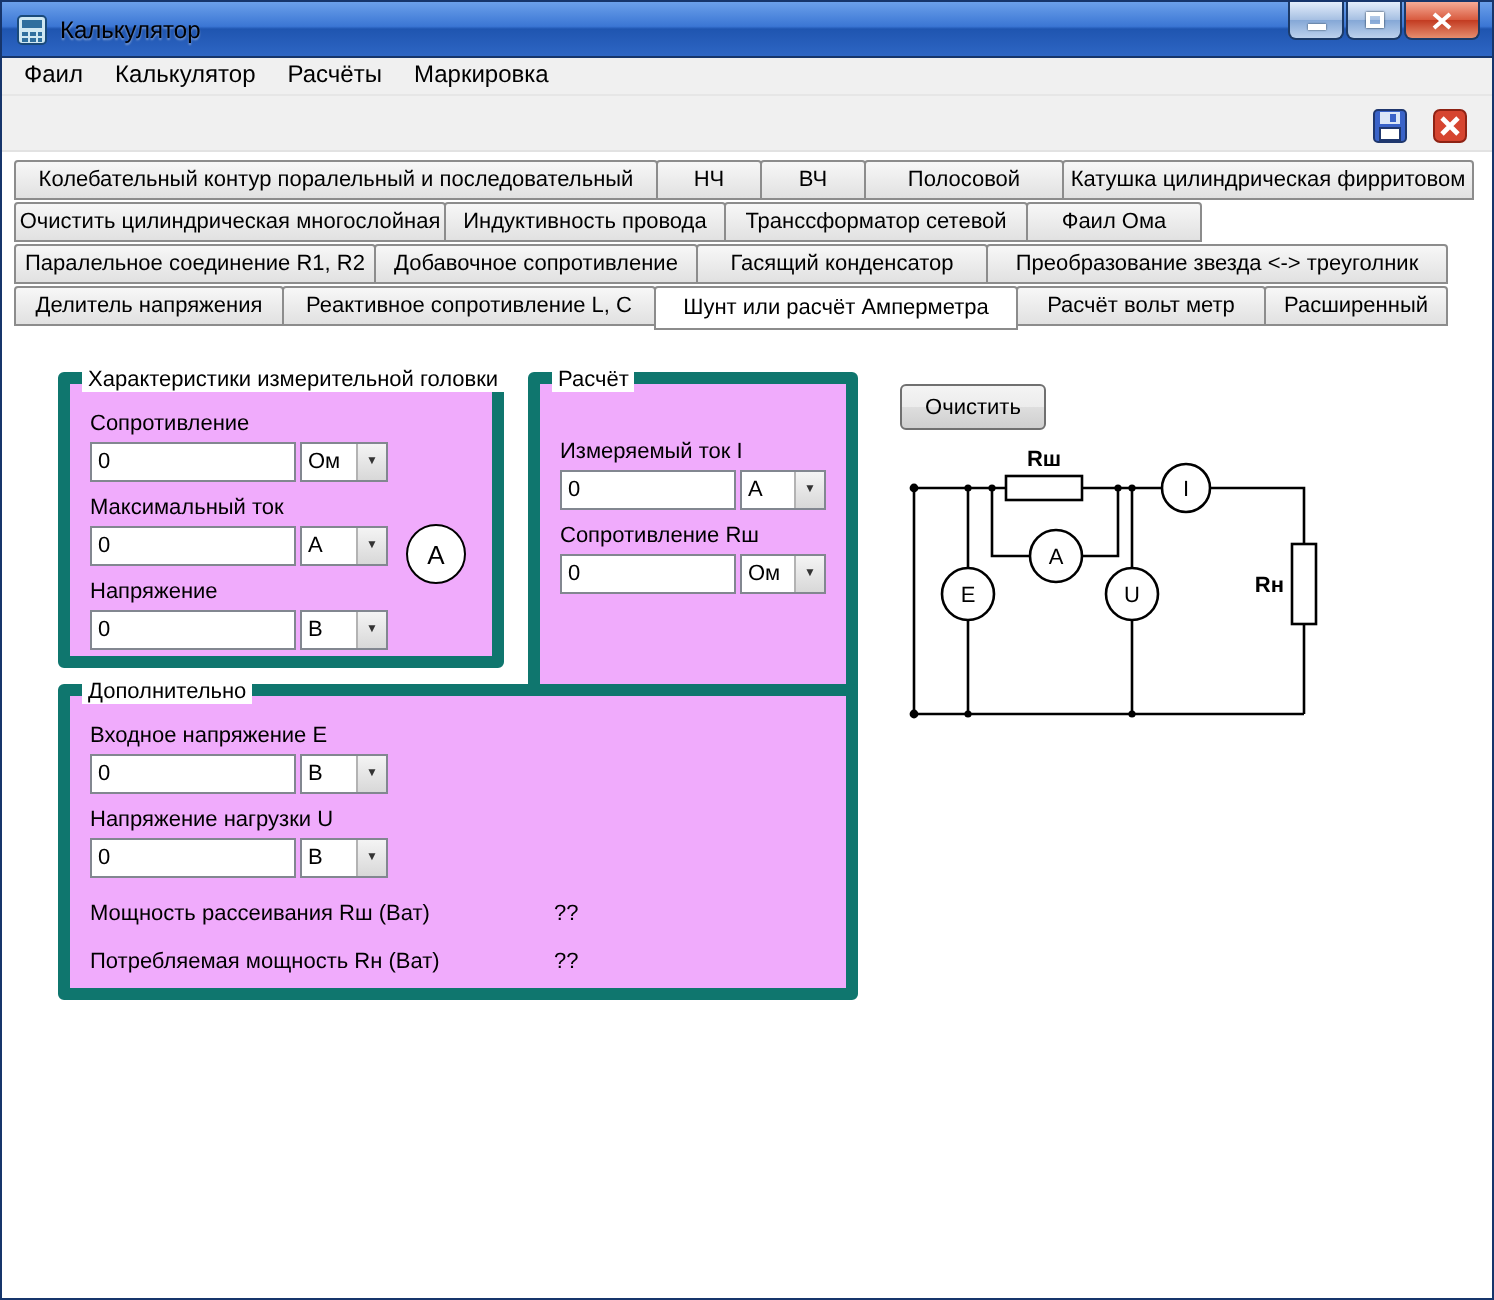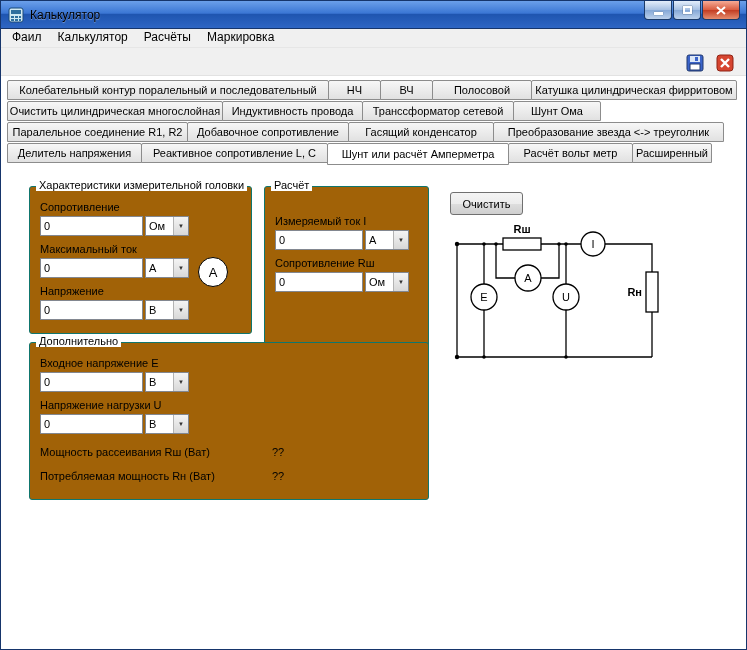--- a/index.html
+++ b/index.html
@@ -30,21 +30,21 @@
 
   
   .tabstrip{padding:4px 0 0 6px;background:#fff}
   .tab-row{display:flex;height:21px}
   .tab{height:20px;margin-right:-1px;border:1px solid #8c8c8c;border-radius:2px 2px 0 0;background:linear-gradient(#f7f7f7,#e1e1e1);display:flex;align-items:center;justify-content:center;white-space:nowrap;overflow:hidden;font-size:11px;padding:0 4px;cursor:pointer}
   .tab.active{background:#fff;height:22px;position:relative;z-index:2}
 
   
   .content{position:relative;height:490px;background:#fff}
 
-  .groupbox{position:absolute;border:1px solid #0f766e;border-radius:3px;background:#a16207}
+  .groupbox{position:absolute;border:6px solid #0f766e;border-radius:3px;background:#f0abfc}
   .legend{position:absolute;top:-8px;left:6px;background:#fff;padding:0 3px;font-size:11px;white-space:nowrap}
   .gb-body{padding:14px 10px 0 10px}
   .gb-body.lower{padding-top:28px}
   .field{margin-bottom:7px}
   .field-label{margin-bottom:3px}
   .field-row{display:flex;gap:2px}
   .txt{width:103px;height:20px;border:1px solid #828790;font-size:11px;padding:0 3px;font-family:inherit;background:#fff}
   .txt.narrow{width:88px}
   .combo{width:44px;height:20px;border:1px solid #828790;display:flex;background:#fff;cursor:pointer}
   .combo-text{flex:1;padding:3px 0 0 3px;font-size:11px}
@@ -121,34 +121,34 @@
       <div class="tab" style="width:322px">Колебательный контур поралельный и последовательный</div>
       <div class="tab" style="width:53px">НЧ</div>
       <div class="tab" style="width:53px">ВЧ</div>
       <div class="tab" style="width:100px">Полосовой</div>
       <div class="tab" style="width:206px">Катушка цилиндрическая фирритовом</div>
     </div>
     <div class="tab-row">
       <div class="tab" style="width:216px">Очистить цилиндрическая многослойная</div>
       <div class="tab" style="width:141px">Индуктивность провода</div>
       <div class="tab" style="width:152px">Транссформатор сетевой</div>
-      <div class="tab" style="width:88px">Шунт Ома</div>
+      <div class="tab" style="width:88px">Фаил Ома</div>
     </div>
     <div class="tab-row">
       <div class="tab" style="width:181px">Паралельное соединение R1, R2</div>
       <div class="tab" style="width:162px">Добавочное сопротивление</div>
       <div class="tab" style="width:146px">Гасящий конденсатор</div>
       <div class="tab" style="width:231px">Преобразование звезда &lt;-&gt; треуголник</div>
     </div>
     <div class="tab-row">
       <div class="tab" style="width:135px">Делитель напряжения</div>
       <div class="tab" style="width:187px">Реактивное сопротивление L, C</div>
       <div class="tab active" style="width:182px">Шунт или расчёт Амперметра</div>
       <div class="tab" style="width:125px">Расчёт вольт метр</div>
-      <div class="tab" style="width:80px">Расширенный</div>
+      <div class="tab" style="width:92px">Расширенный</div>
     </div>
   </div>
 
   <div class="content">
 
     <div class="groupbox" style="left:28px;top:22px;width:223px;height:148px">
       <span class="legend">Характеристики измерительной головки</span>
       <div class="gb-body">
         <div class="field">
           <div class="field-label">Сопротивление</div>

